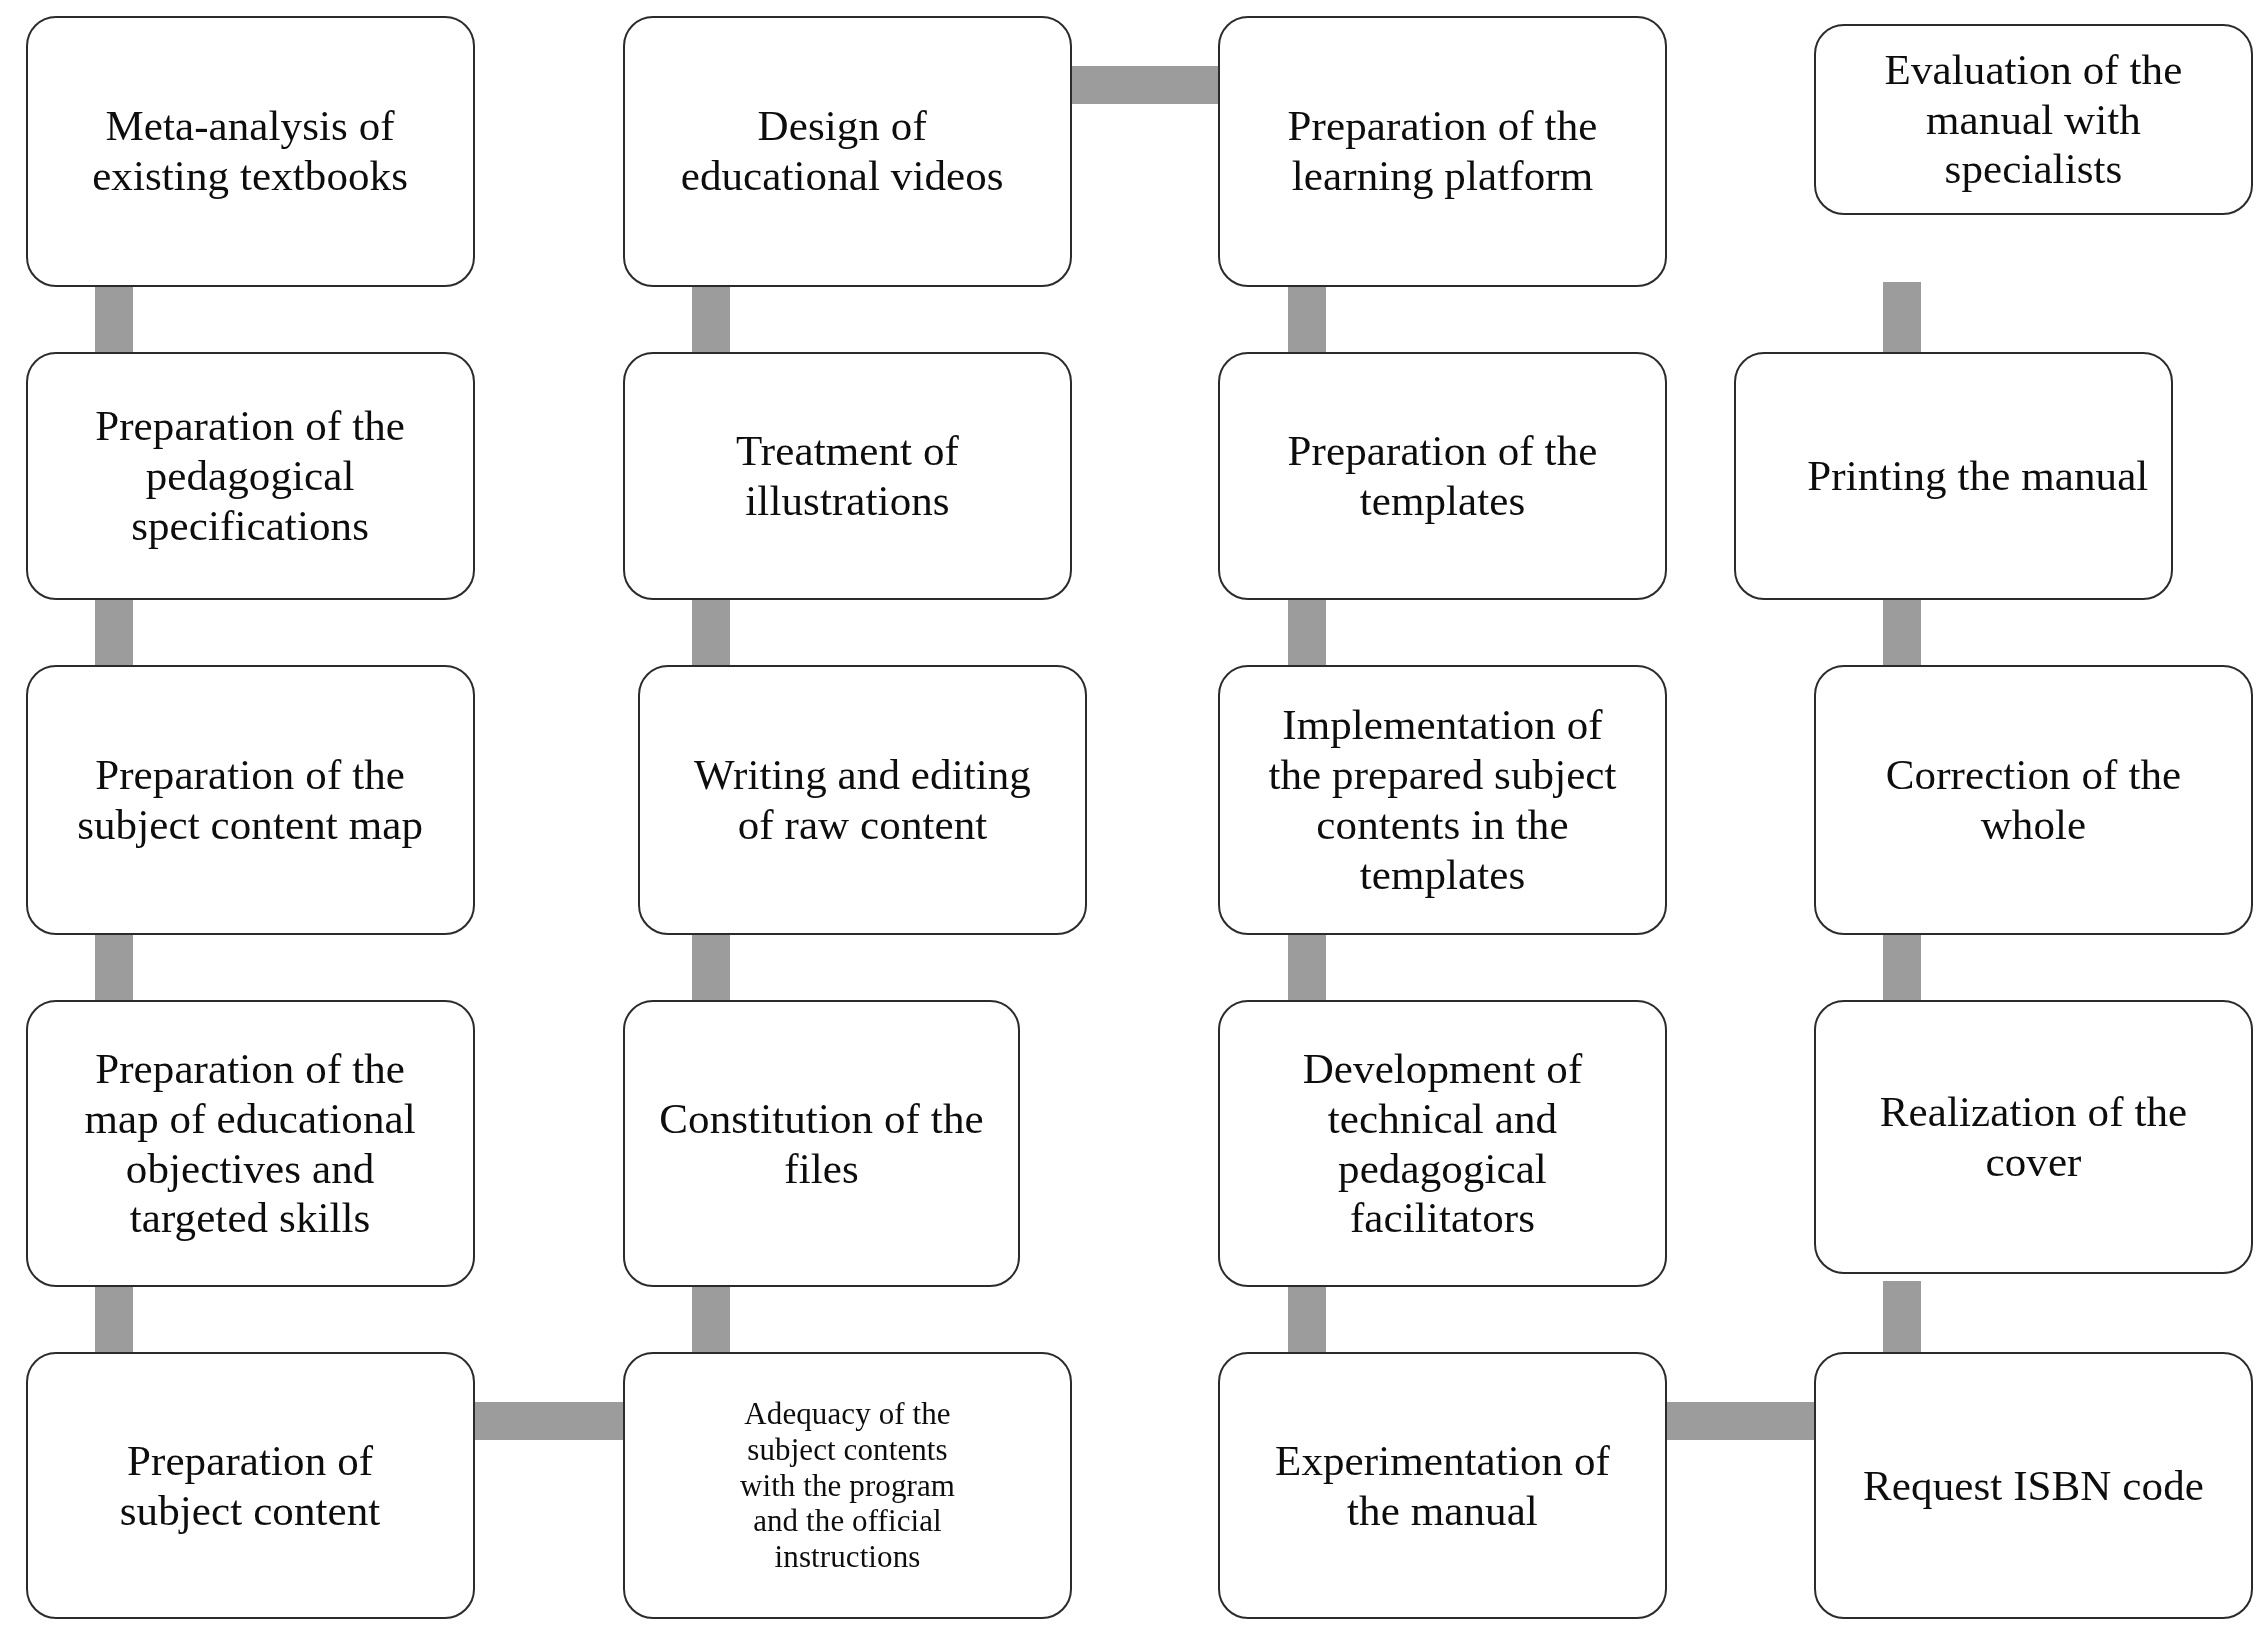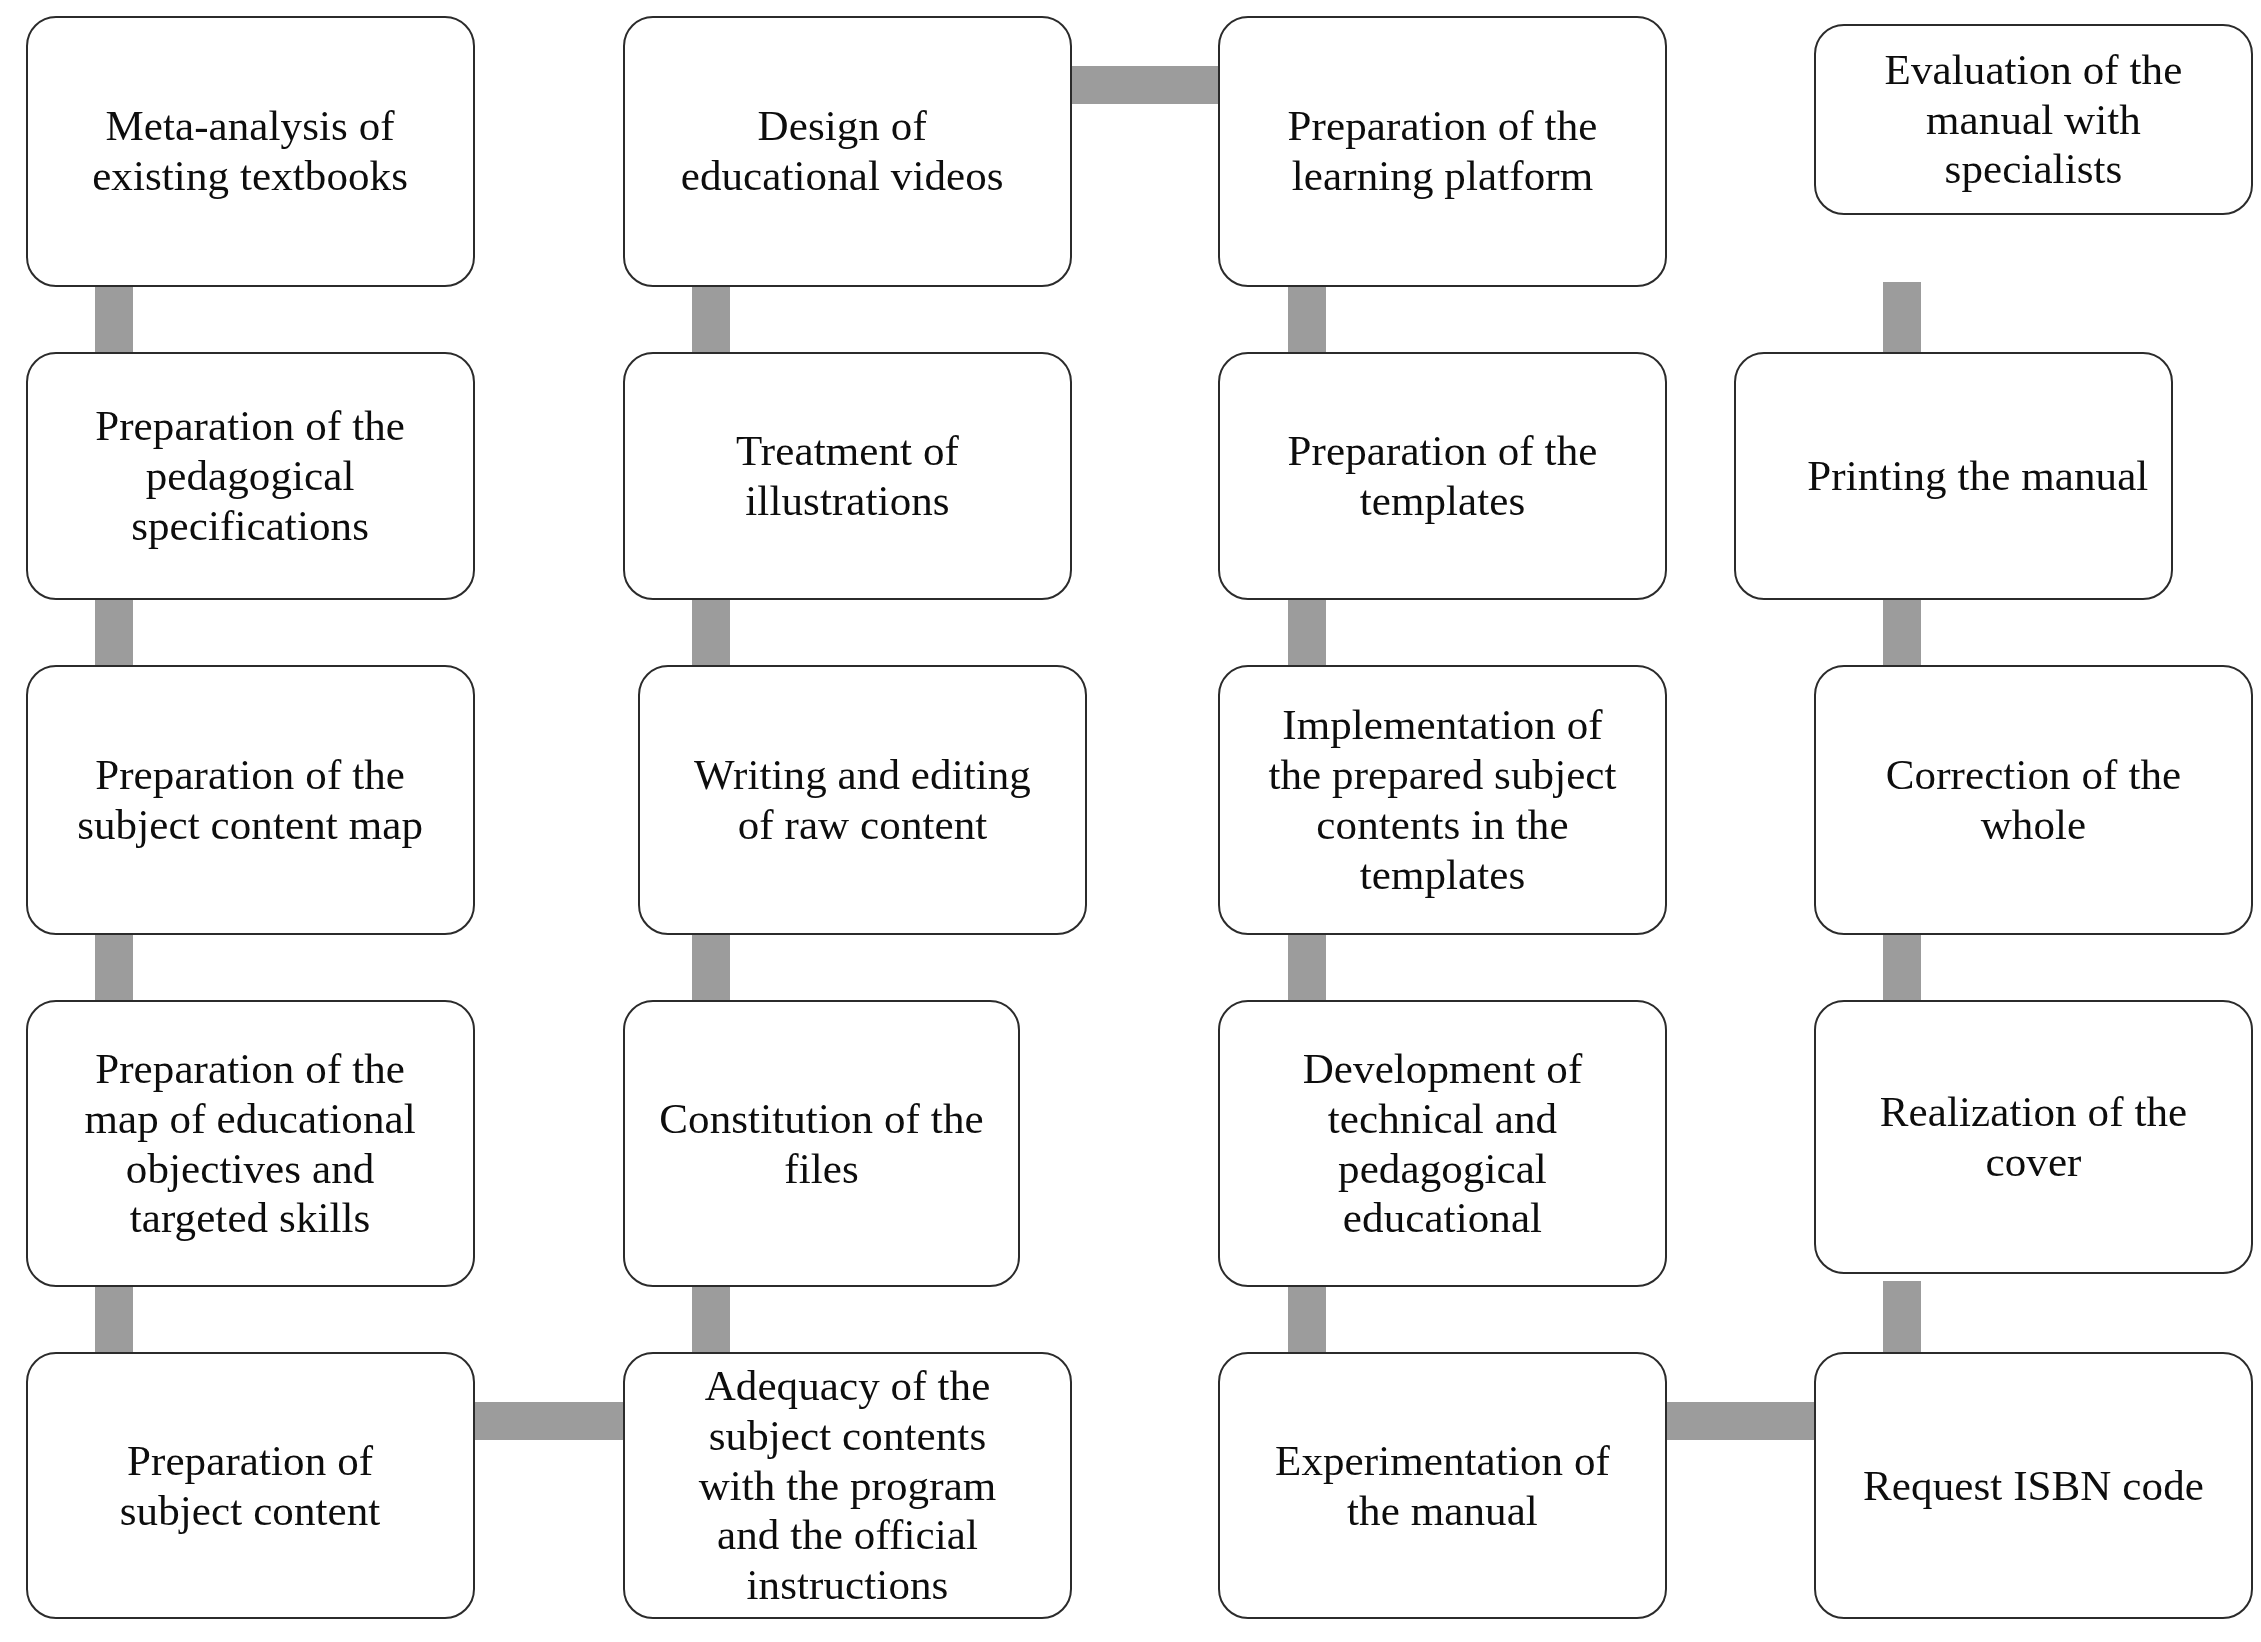--- a/index.html
+++ b/index.html
@@ -102,21 +102,21 @@
       </div>
       <div class="node" style="left: 628px; top: 665px; width: 449px; height: 270px; justify-content: flex-end;">
         <span class="label">Writing and editing
 of raw content</span>
       </div>
       <div class="node" style="left: 613px; top: 1000px; width: 397px; height: 287px;">
         <span class="label">Constitution of the
 files</span>
       </div>
       <div class="node" style="left: 613px; top: 1352px; width: 449px; height: 267px;">
-        <span class="label" style="font-size: 43px;">Adequacy of the
+        <span class="label" style="font-size: 31px;">Adequacy of the
 subject contents
 with the program
 and the official
 instructions</span>
       </div>
       <div class="node" style="left: 1208px; top: 15.6px; width: 449px; height: 271px;">
         <span class="label">Preparation of the
 learning platform</span>
       </div>
       <div class="node" style="left: 1208px; top: 352px; width: 449px; height: 248px;">
@@ -126,21 +126,21 @@
       <div class="node" style="left: 1208px; top: 665px; width: 449px; height: 270px;">
         <span class="label">Implementation of
 the prepared subject
 contents in the
 templates</span>
       </div>
       <div class="node" style="left: 1208px; top: 1000px; width: 449px; height: 287px;">
         <span class="label">Development of
 technical and
 pedagogical
-educational</span>
+facilitators</span>
       </div>
       <div class="node" style="left: 1208px; top: 1352px; width: 449px; height: 267px;">
         <span class="label">Experimentation of
 the manual</span>
       </div>
       <div class="node" style="left: 1804px; top: 24px; width: 439px; height: 191px;">
         <span class="label">Evaluation of the
 manual with
 specialists</span>
       </div>

